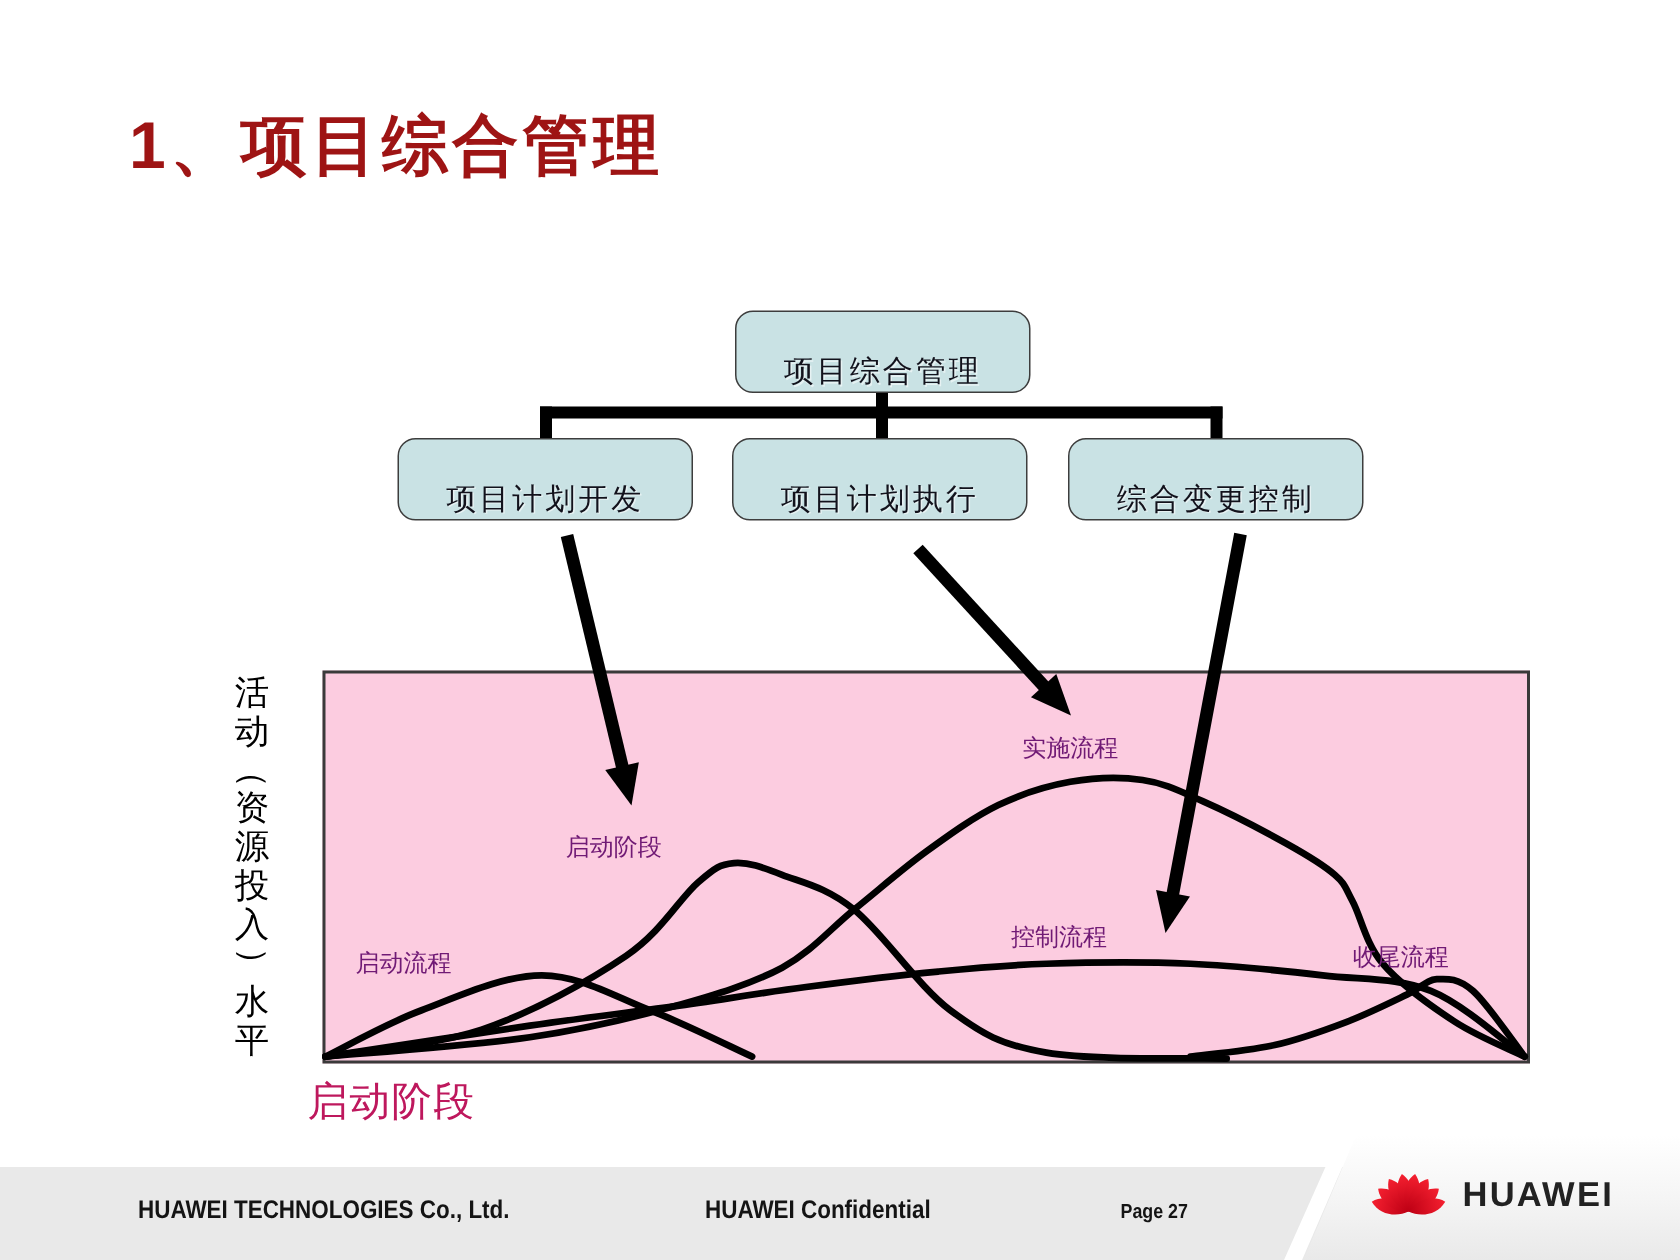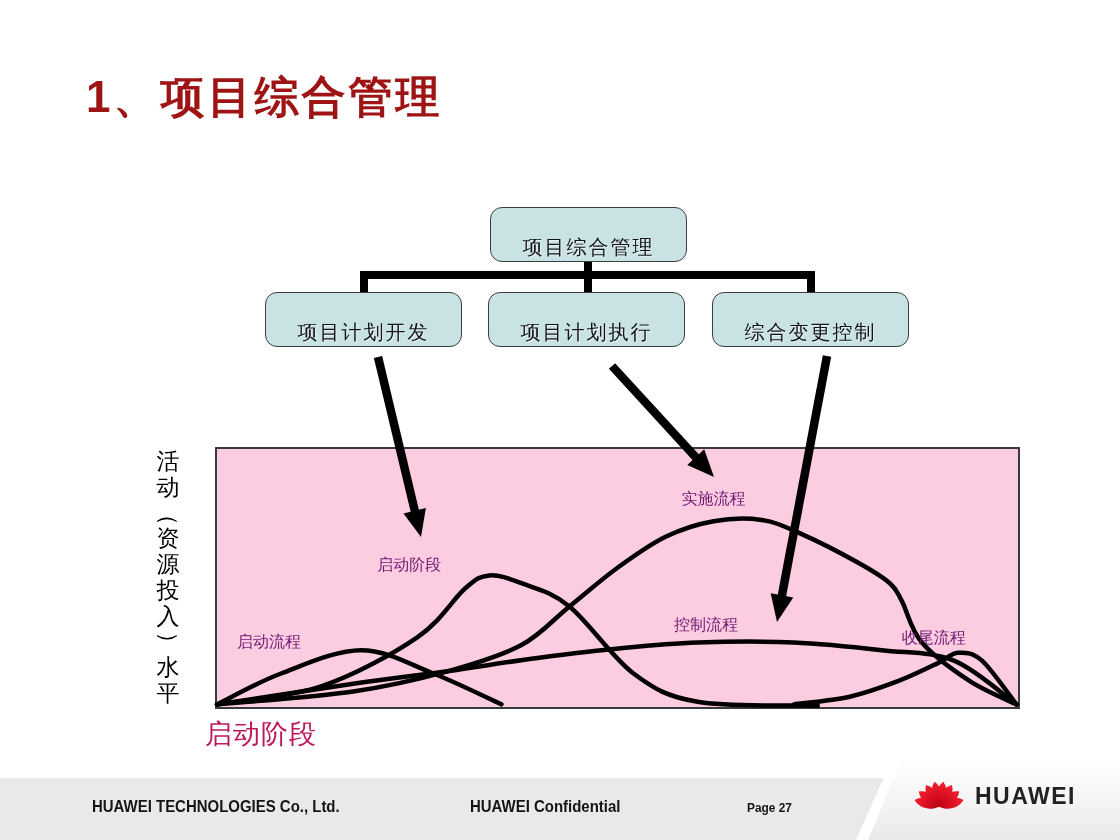--- a/index.html
+++ b/index.html
@@ -67,21 +67,21 @@
     clip-path:polygon(48px 0,100% 0,100% 100%,13px 100%);
   }
   .footer-text{
     position:absolute;font-family:"Liberation Sans",sans-serif;
     color:#141414;z-index:7;white-space:nowrap;line-height:1;
     font-weight:bold;transform:scaleX(0.88);transform-origin:left top;
   }
   .ft-company{left:92px;top:798px;font-size:17px;}
   .ft-confidential{left:470px;top:798px;font-size:17px;}
   .ft-page{left:747px;top:801px;font-size:13.5px;}
-  .logo{position:absolute;left:912px;top:779px;z-index:7;display:flex;}
+  .logo{position:absolute;left:912px;top:779px;z-index:7;display:flex;align-items:center;}
   .logo-flower{display:block;}
   .logo-word{
     font-family:"Liberation Sans",sans-serif;font-weight:bold;font-size:23px;
     letter-spacing:1.5px;color:#222;margin-left:9px;margin-top:4px;
   }
 </style>
 </head>
 <body>
 
 <div class="slide">

